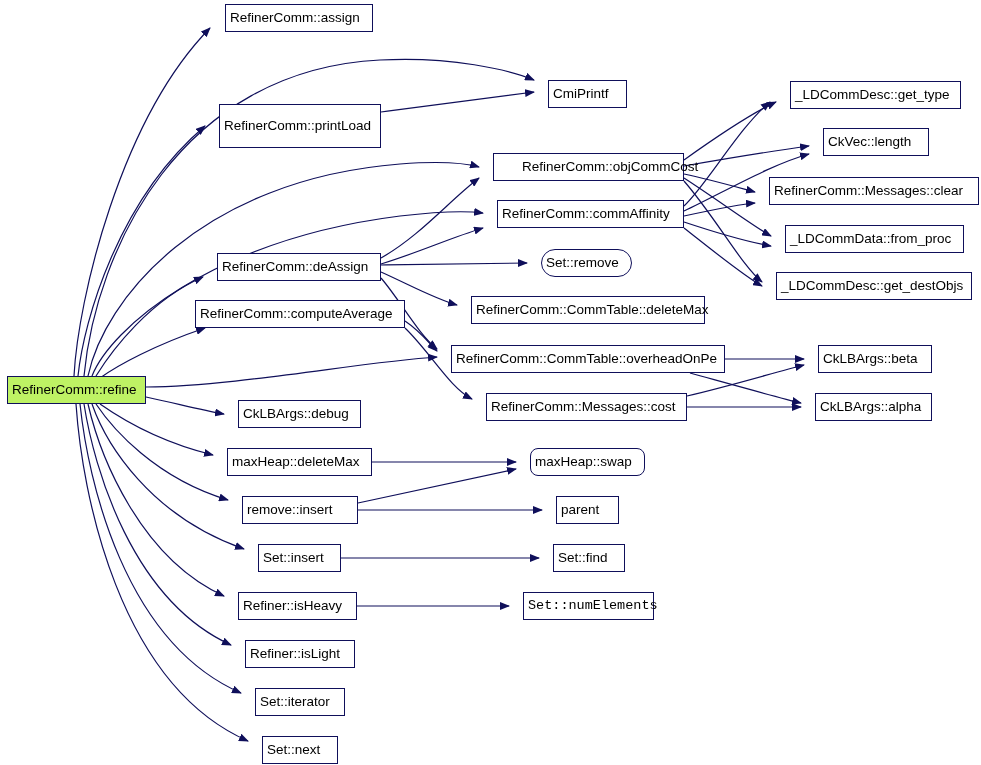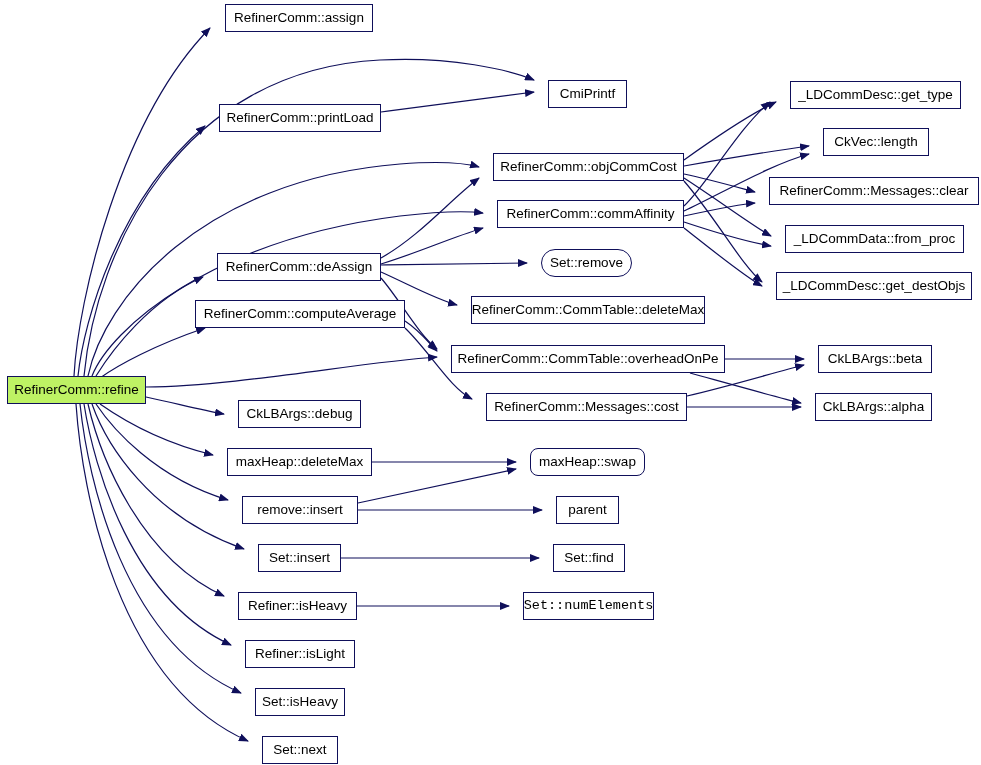--- a/index.html
+++ b/index.html
@@ -14,21 +14,21 @@
   .node{
     position:absolute;
     box-sizing:border-box;
     border:1px solid #0f0f5a;
     background:#ffffff;
     color:#000000;
     font-size:13.5px;
     line-height:1;
     display:flex;
     align-items:center;
-    justify-content:center;
+    justify-content:flex-start;
     white-space:nowrap;
     z-index:3;
     letter-spacing:0px;
   }
   .node.root{background:#bef264;}
   .node .lbl{display:block;padding:0 4px;}
 </style>
 </head>
 <body>
 
@@ -85,27 +85,27 @@
         <path d="M 357,606 C 420,606 480,606 509,606" marker-end="url(#ah)"></path>
       </g>
   </svg>
   <div id="node-layer">
       <div class="node root" style="left: 7px; top: 376px; width: 139px; height: 28px;">
         <span class="lbl">RefinerComm::refine</span>
       </div>
       <div class="node" style="left: 225px; top: 4px; width: 148px; height: 28px;">
         <span class="lbl">RefinerComm::assign</span>
       </div>
-      <div class="node" style="left: 219px; top: 104px; width: 162px; height: 28px;">
+      <div class="node" style="left: 219px; top: 104px; width: 162px; height: 44px;">
         <span class="lbl">RefinerComm::printLoad</span>
       </div>
       <div class="node" style="left: 548px; top: 80px; width: 79px; height: 28px;">
         <span class="lbl">CmiPrintf</span>
       </div>
-      <div class="node" style="left: 493px; top: 153px; width: 191px; height: 28px;">
+      <div class="node" style="left: 493px; top: 153px; width: 191px; height: 28px; padding-left: 24px;">
         <span class="lbl">RefinerComm::objCommCost</span>
       </div>
       <div class="node" style="left: 497px; top: 200px; width: 187px; height: 28px;">
         <span class="lbl">RefinerComm::commAffinity</span>
       </div>
       <div class="node" style="left: 790px; top: 81px; width: 171px; height: 28px;">
         <span class="lbl">_LDCommDesc::get_type</span>
       </div>
       <div class="node" style="left: 823px; top: 128px; width: 106px; height: 28px;">
         <span class="lbl">CkVec::length</span>
@@ -167,19 +167,19 @@
       <div class="node" style="left: 238px; top: 592px; width: 119px; height: 28px;">
         <span class="lbl">Refiner::isHeavy</span>
       </div>
       <div class="node" style="left: 523px; top: 592px; width: 131px; height: 28px; font-family: Liberation Mono, monospace;">
         <span class="lbl">Set::numElements</span>
       </div>
       <div class="node" style="left: 245px; top: 640px; width: 110px; height: 28px;">
         <span class="lbl">Refiner::isLight</span>
       </div>
       <div class="node" style="left: 255px; top: 688px; width: 90px; height: 28px;">
-        <span class="lbl">Set::isHeavy</span>
+        <span class="lbl">Set::iterator</span>
       </div>
       <div class="node" style="left: 262px; top: 736px; width: 76px; height: 28px;">
         <span class="lbl">Set::next</span>
       </div>
     </div>
 </div>
 
 </body></html>

